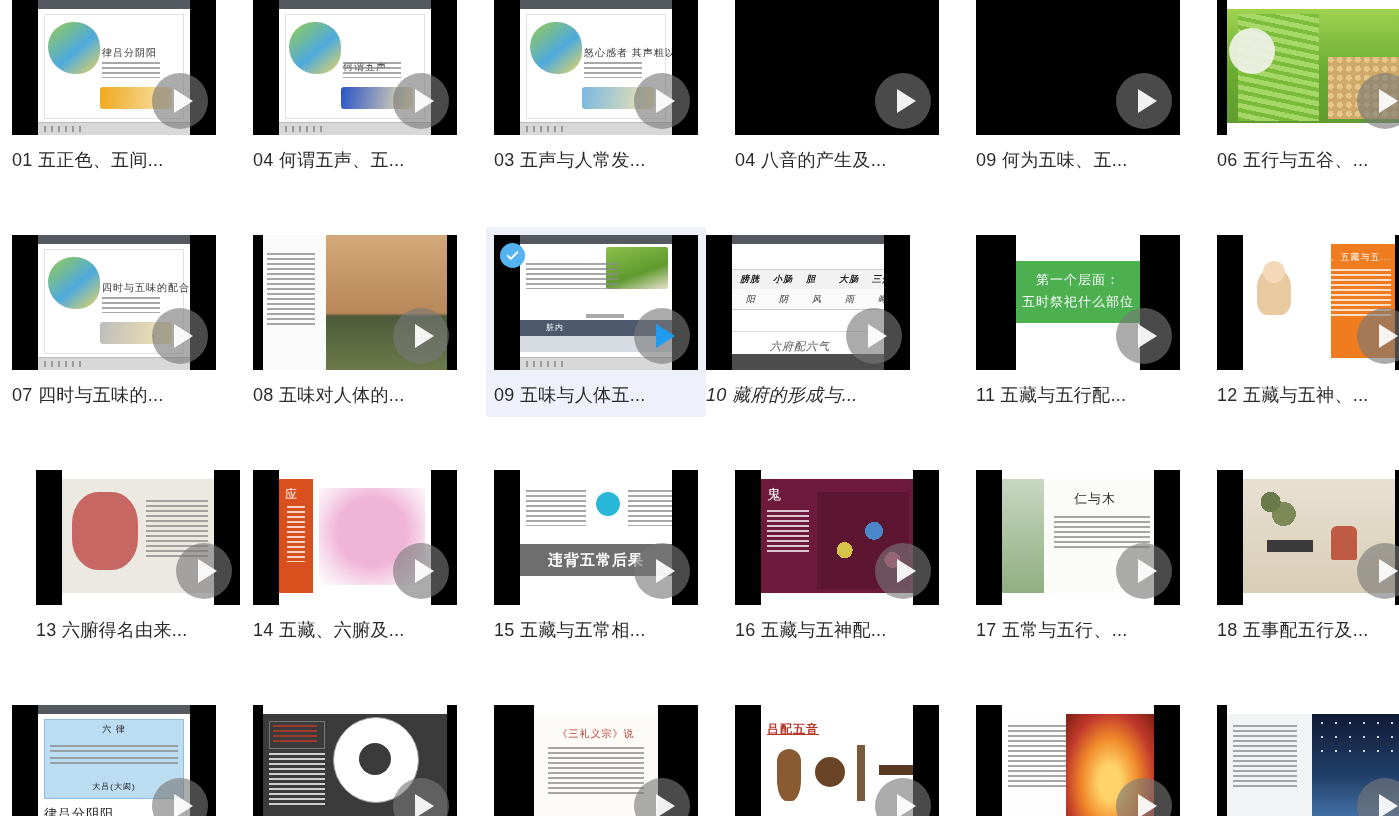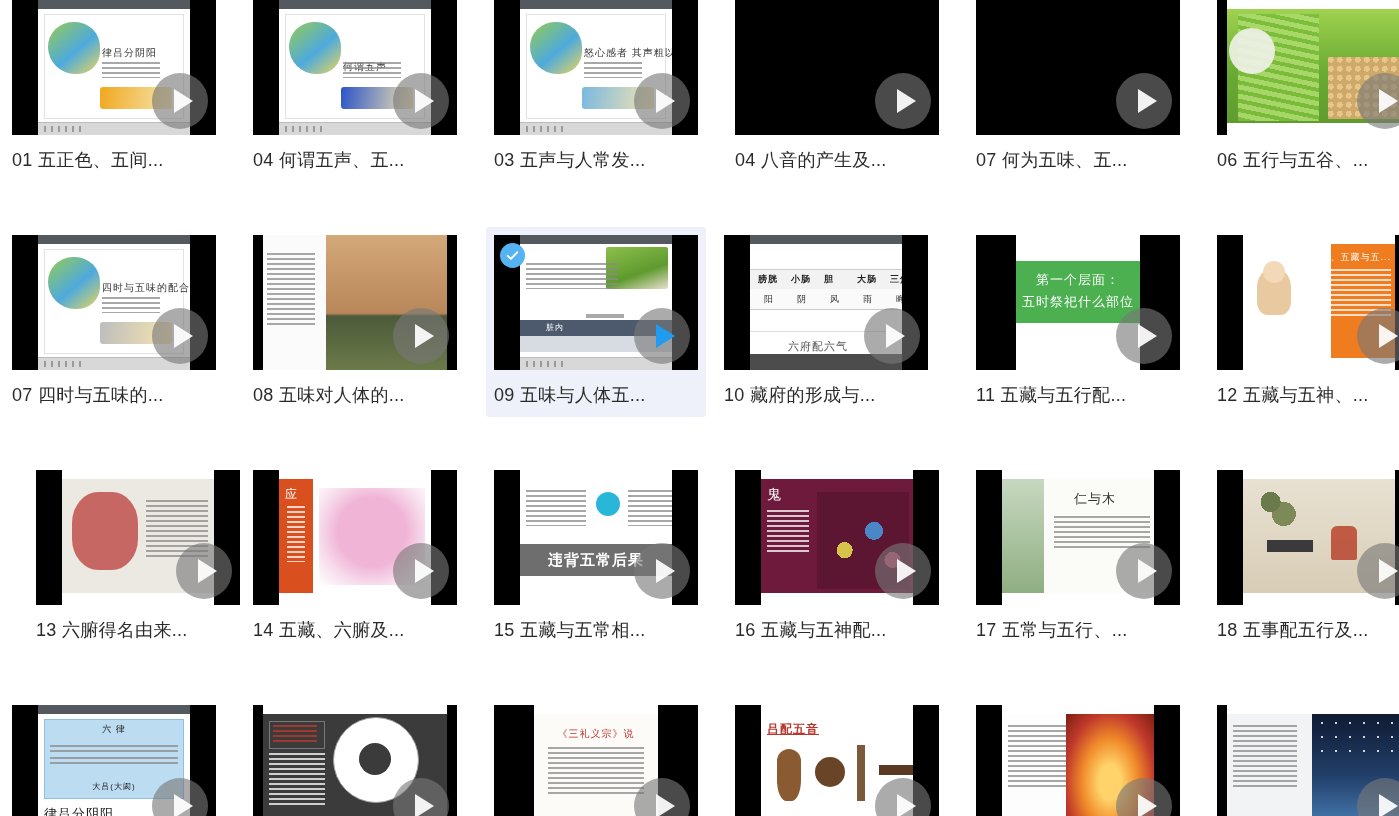--- a/index.html
+++ b/index.html
@@ -195,21 +195,21 @@
         </div>
       </div>
       <div class="label">04 八音的产生及...</div>
     </div>
     <div class="card" style="left: 968px; top: -8px;">
       <div class="thumb">
         <div class="play">
           <div class="tri"></div>
         </div>
       </div>
-      <div class="label">07 何为五味、五...</div>
+      <div class="label">09 何为五味、五...</div>
     </div>
     <div class="card" style="left: 1209px; top: -8px;">
       <div class="thumb">
         <div class="slide wide">
           <div class="box" style="left:0;top:9px;right:0;bottom:12px;background:linear-gradient(180deg,#9fd24f 0%,#6aab33 55%,#5f9c2e 100%);"></div>
           <div class="box" style="left:55%;bottom:16px;width:45%;height:46%;background:radial-gradient(circle at 30% 30%,#e7c68a 0 3px,transparent 3px) 0 0/9px 9px,#cfa96a;"></div>
           <div class="box" style="left:6%;top:14px;width:44%;bottom:14px;background:repeating-linear-gradient(12deg,#7bbd3a 0 4px,#a9d96a 4px 9px);opacity:.95;"></div>
           <div class="box" style="left:2px;top:28px;width:46px;height:46px;border-radius:50%;background:#eef1e6;opacity:.92;"></div>
         </div>
         <div class="play">
@@ -264,21 +264,21 @@
           <svg width="15" height="15" viewBox="0 0 16 16">
             <path d="M3 8.4 L6.3 11.6 L13 4.6" fill="none" stroke="#ffffff" stroke-width="2.1" stroke-linecap="round" stroke-linejoin="round"></path>
           </svg>
         </div>
         <div class="play">
           <div class="tri"></div>
         </div>
       </div>
       <div class="label">09 五味与人体五...</div>
     </div>
-    <div class="card" style="left: 716px; top: 227px;">
+    <div class="card" style="left: 698px; top: 227px; font-style: italic;">
       <div class="thumb">
         <div class="slide">
           <div class="pp-top"></div>
           <div class="pp-bot"></div>
           <div class="box" style="left:0;top:34px;right:0;height:20px;background:#f2f2f2;border-top:1px solid #ccc;border-bottom:1px solid #ccc;"></div>
           <div class="box" style="left:0;top:54px;right:0;height:20px;background:#fafafa;border-bottom:1px solid #ccc;"></div>
           <div class="cn-title" style="left:8px;top:38px;font-size:9px;font-weight:bold;color:#222;">膀胱</div>
           <div class="cn-title" style="left:41px;top:38px;font-size:9px;font-weight:bold;color:#222;">小肠</div>
           <div class="cn-title" style="left:74px;top:38px;font-size:9px;font-weight:bold;color:#222;">胆</div>
           <div class="cn-title" style="left:107px;top:38px;font-size:9px;font-weight:bold;color:#222;">大肠</div>

